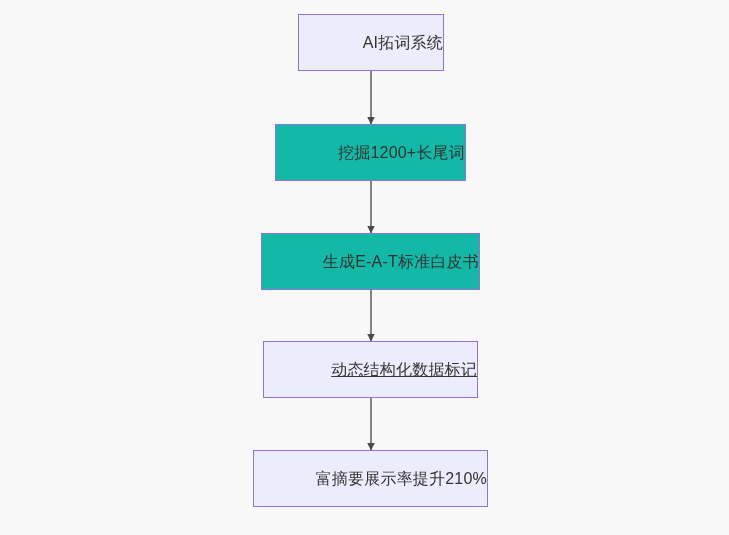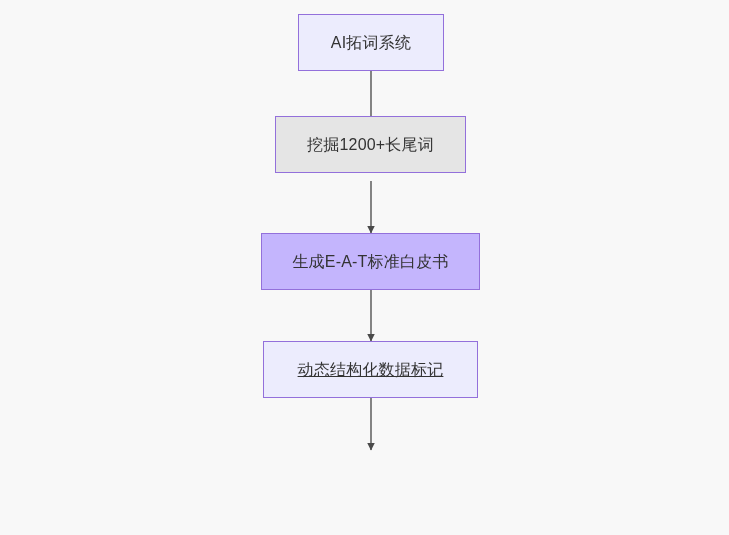--- a/index.html
+++ b/index.html
@@ -19,21 +19,21 @@
     height: 535px;
   }
   .node {
     position: absolute;
     box-sizing: border-box;
     background: #ececfd;
     border: 1.4px solid #9370db;
     border-radius: 0;
     display: flex;
     align-items: center;
-    justify-content: center;
+    justify-content: flex-end;
     color: #333333;
     font-size: 16px;
     line-height: 1.2;
     letter-spacing: 0.2px;
     white-space: nowrap;
   }
   .edge-layer {
     position: absolute;
     left: 0;
     top: 0;
@@ -57,23 +57,26 @@
         <line x1="371" y1="71" x2="371" y2="124" stroke="#666666" stroke-width="1.6" marker-end="url(#arrowhead)"></line>
         <line x1="371" y1="181" x2="371" y2="233" stroke="#666666" stroke-width="1.6" marker-end="url(#arrowhead)"></line>
         <line x1="371" y1="290" x2="371" y2="341" stroke="#666666" stroke-width="1.6" marker-end="url(#arrowhead)"></line>
         <line x1="371" y1="398" x2="371" y2="450" stroke="#666666" stroke-width="1.6" marker-end="url(#arrowhead)"></line>
       </g>
   </svg>
 
   <div class="node" style="left: 298px; top: 14px; width: 146px; height: 57px; background: rgb(236, 236, 253); border-color: rgb(147, 112, 219); color: rgb(51, 51, 51);">
     <span>AI拓词系统</span>
   </div>
-  <div class="node" style="left: 275px; top: 116px; width: 191px; height: 57px; background: #e5e5e5; border-color: rgb(147, 112, 219); color: rgb(51, 51, 51);">
+  <div class="node" style="left: 275px; top: 124px; width: 191px; height: 57px; background: #14b8a6; border-color: rgb(147, 112, 219); color: rgb(51, 51, 51);">
     <span>挖掘1200+长尾词</span>
   </div>
-  <div class="node" style="left: 261px; top: 233px; width: 219px; height: 57px; background: #c4b5fd; border-color: rgb(147, 112, 219); color: rgb(51, 51, 51);">
+  <div class="node" style="left: 261px; top: 233px; width: 219px; height: 57px; background: #14b8a6; border-color: rgb(147, 112, 219); color: rgb(51, 51, 51);">
     <span>生成E-A-T标准白皮书</span>
   </div>
   <div class="node" style="left: 263px; top: 341px; width: 215px; height: 57px; background: rgb(236, 236, 253); border-color: rgb(147, 112, 219); color: rgb(51, 51, 51); text-decoration: underline;">
     <span>动态结构化数据标记</span>
   </div>
+  <div class="node" style="left: 253px; top: 450px; width: 235px; height: 57px; background: rgb(236, 236, 253); border-color: rgb(147, 112, 219); color: rgb(51, 51, 51);">
+    <span>富摘要展示率提升210%</span>
+  </div>
 
 </div>
 
 </body></html>

